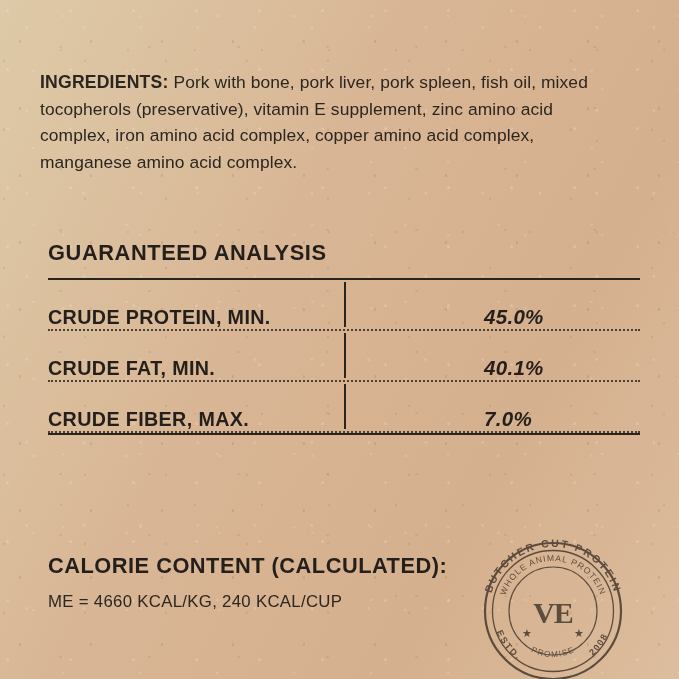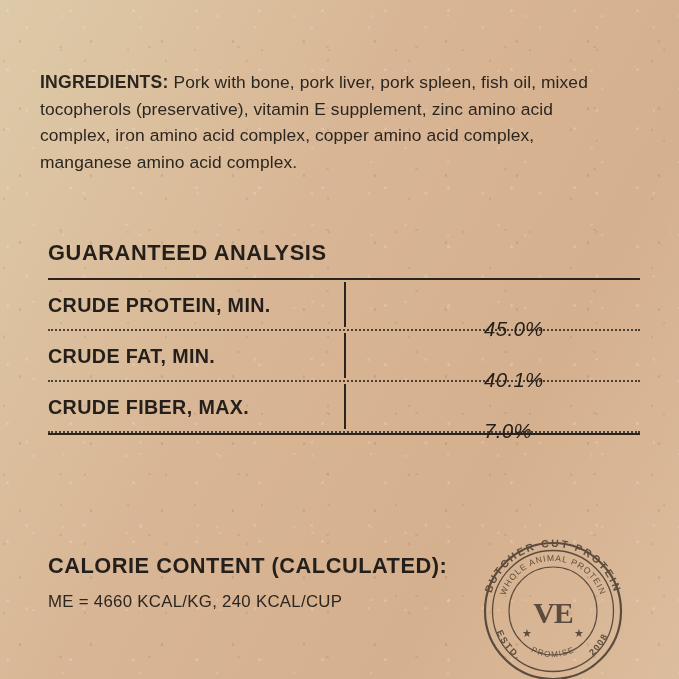--- a/index.html
+++ b/index.html
@@ -91,21 +91,21 @@
   .rule-dotted {
     height: 0;
     border-top: 2.2px dotted #4a4038;
     margin: 0;
   }
 
   .ga-row {
     position: relative;
     height: 49px;
     display: flex;
-    align-items: center;
+    align-items: flex-end;
   }
   .ga-row .divider {
     position: absolute;
     left: 296px;
     top: 2px;
     bottom: 2px;
     width: 0;
     border-left: 2.2px solid #2b241d;
   }
   .ga-label {
@@ -114,21 +114,21 @@
     letter-spacing: 0.4px;
     color: #241f1a;
     transform: scaleX(0.96);
     transform-origin: left center;
     width: 290px;
   }
   .ga-value {
     position: absolute;
     left: 436px;
     font-size: 20.5px;
-    font-weight: normal;
+    font-weight: bold;
     font-style: italic;
     letter-spacing: 0.3px;
     color: #241f1a;
     margin-top: 48px;
   }
 
   
   .cal-title {
     position: absolute;
     top: 553px;

